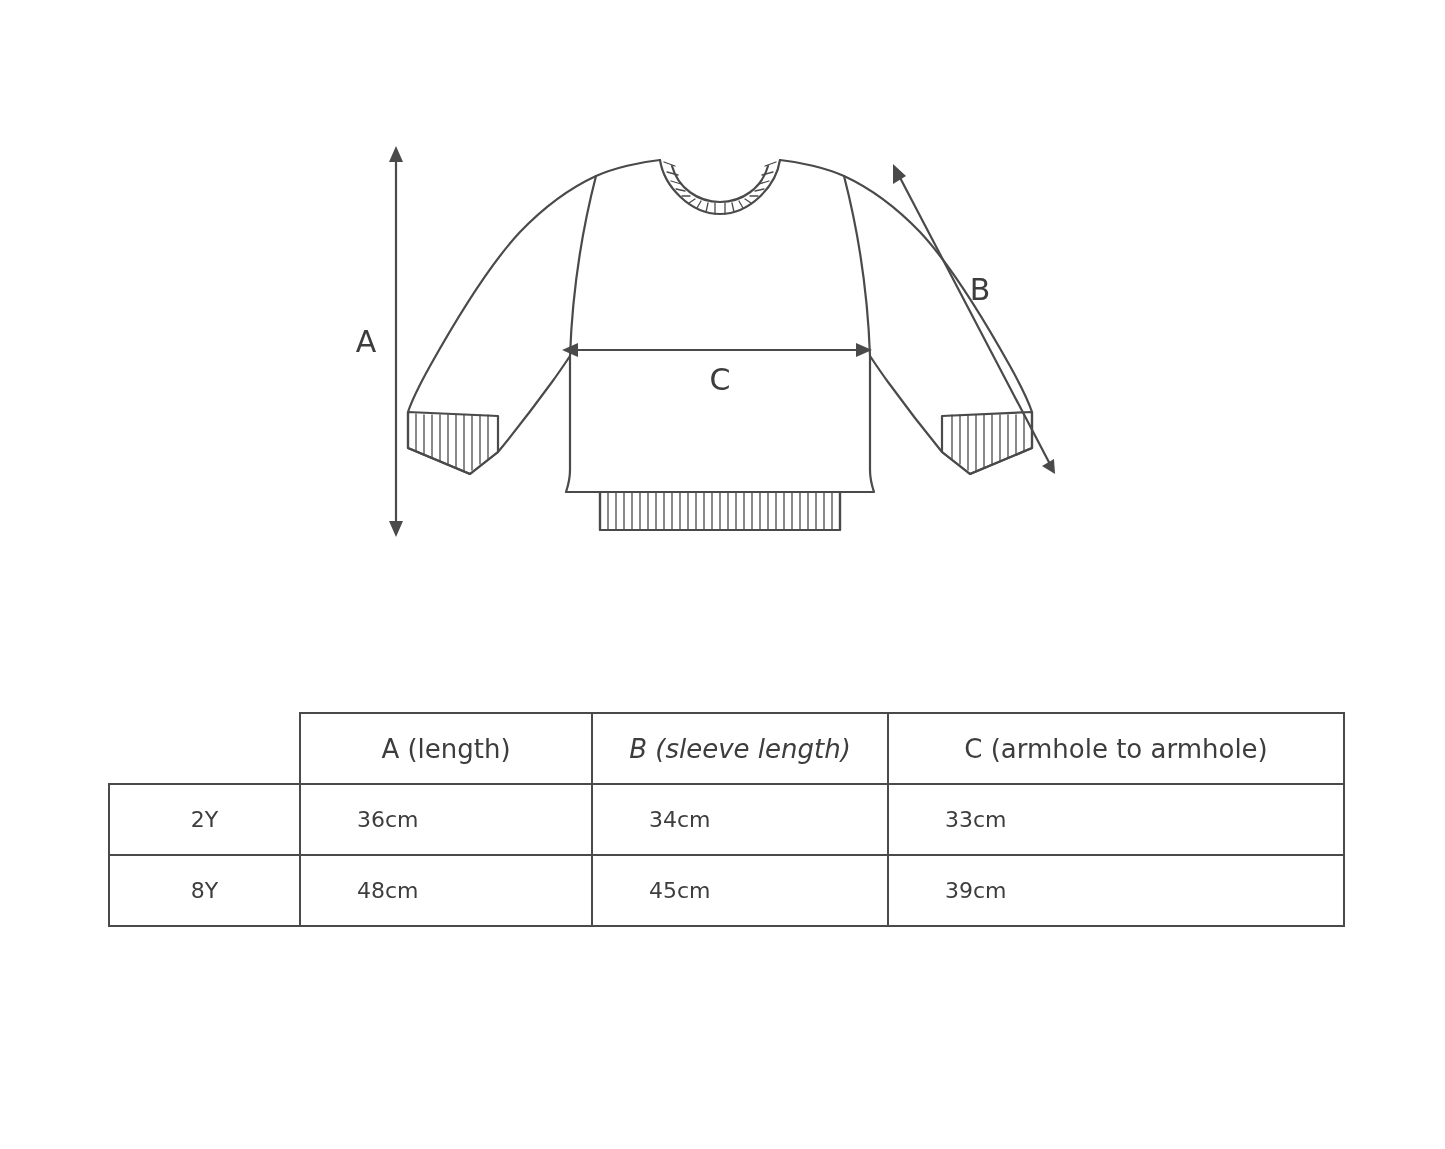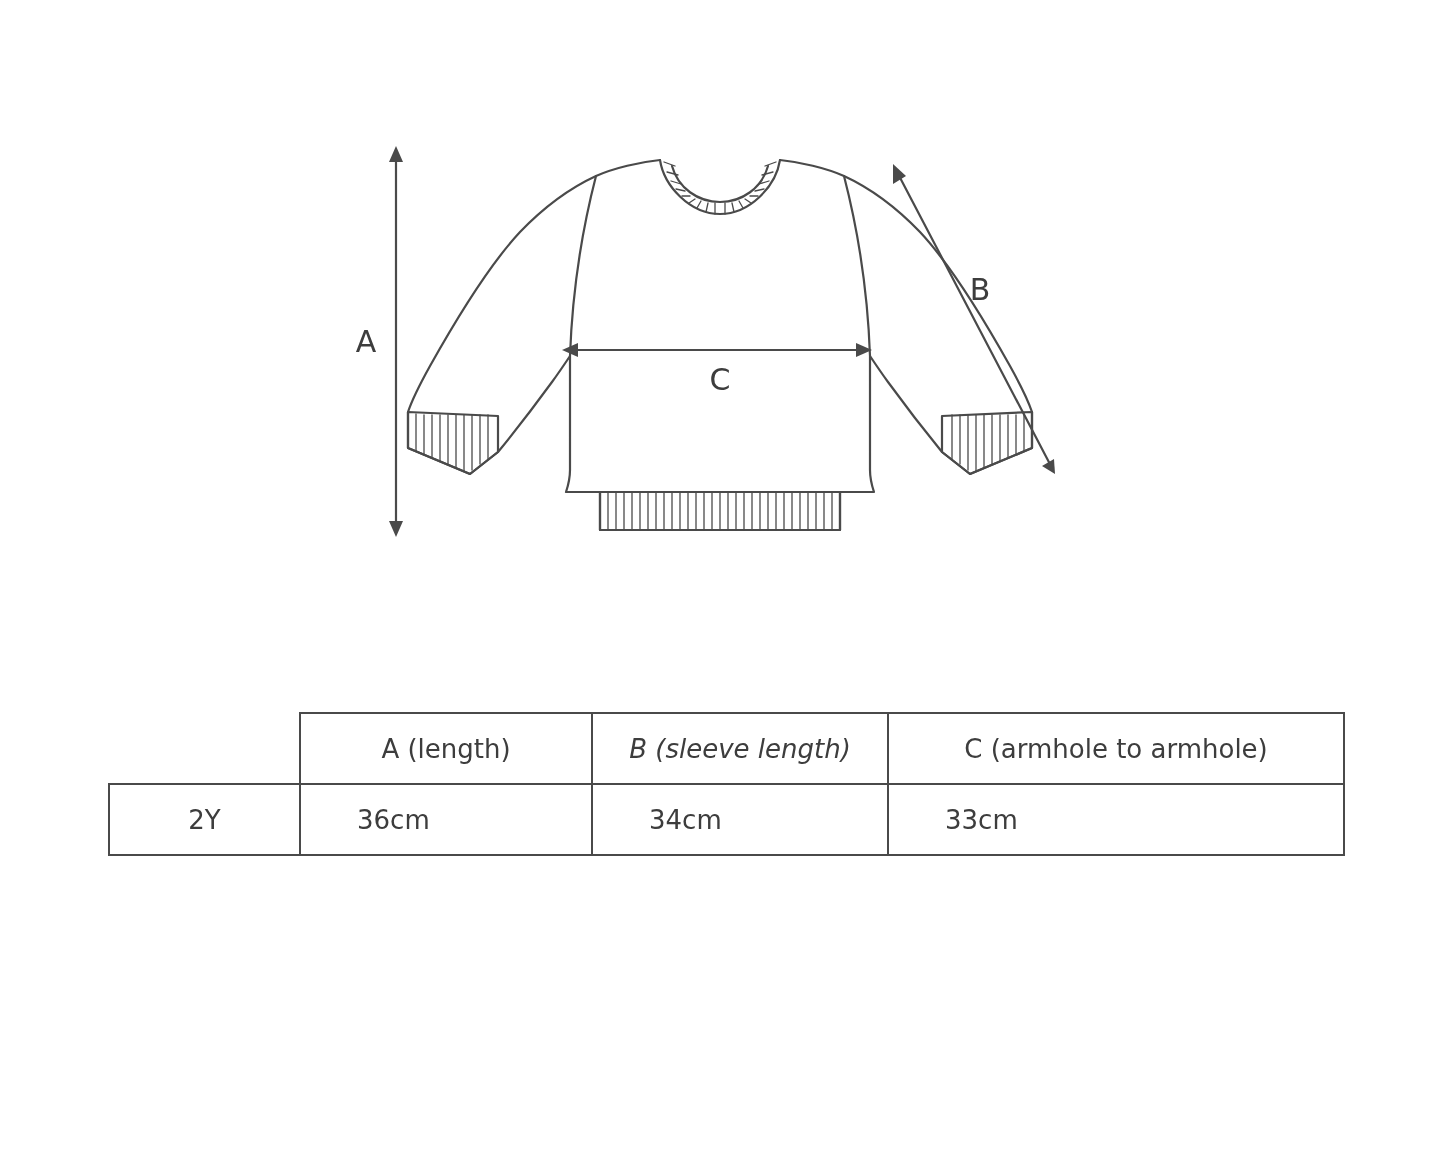--- a/index.html
+++ b/index.html
@@ -40,21 +40,21 @@
     position: absolute;
     left: 108px;
     top: 712px;
     width: 1228px;
     border-collapse: collapse;
     table-layout: fixed;
   }
   .size-table td, .size-table th {
     border: 2px solid #4a4a4a;
     font-weight: normal;
-    font-size: 26px;
+    font-size: 22px;
     color: #3d3d3d;
     height: 69px;
     padding: 0;
   }
   .size-table .corner {
     border: none;
     width: 190px;
   }
   .size-table thead th.hcell {
     text-align: center;
@@ -243,16 +243,22 @@
         <th class="hcell col-c">C (armhole to armhole)</th>
       </tr>
     </thead>
     <tbody>
       <tr>
         <th class="rowhead">2Y</th>
         <td class="val">36cm</td>
         <td class="val">34cm</td>
         <td class="val">33cm</td>
       </tr>
+      <tr>
+        <th class="rowhead">8Y</th>
+        <td class="val">48cm</td>
+        <td class="val">45cm</td>
+        <td class="val">39cm</td>
+      </tr>
     </tbody>
   </table>
 
 </div>
 
 </body></html>

